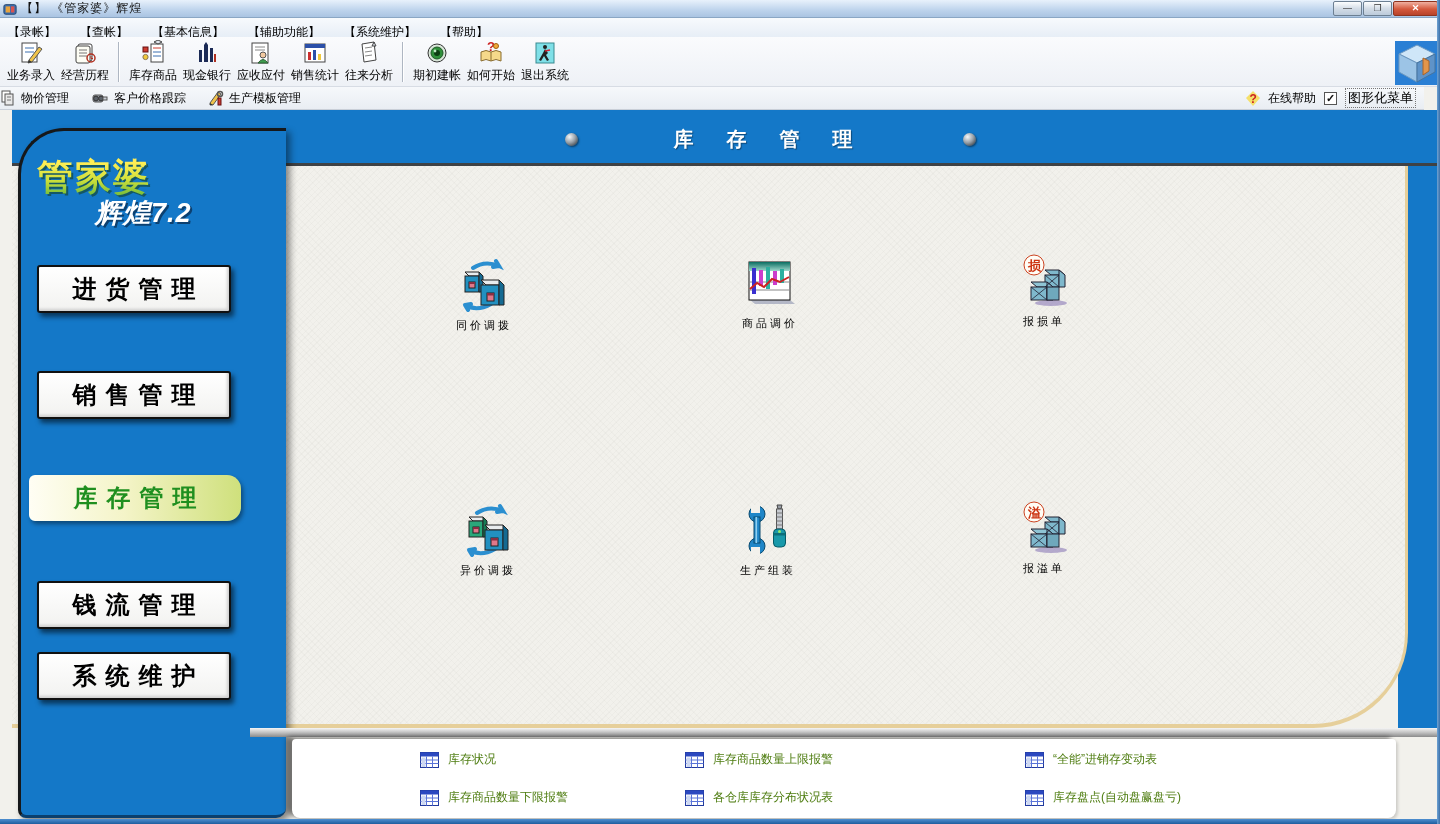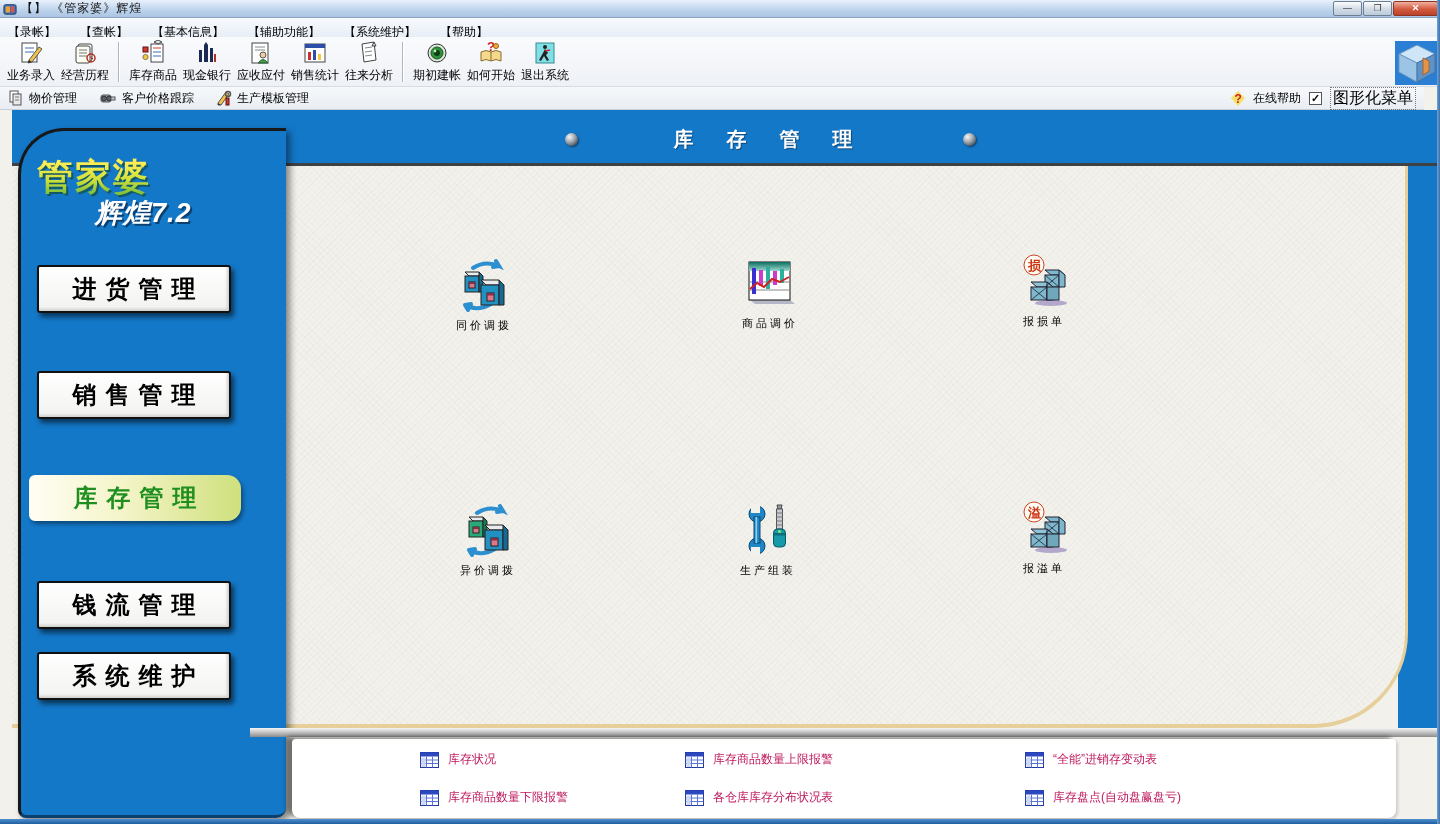--- a/index.html
+++ b/index.html
@@ -34,28 +34,28 @@
   .tb-btn { width:54px; display:flex; flex-direction:column; align-items:center;
     justify-content:flex-end; padding-bottom:1px; cursor:default; }
   .tb-btn svg { width:26px; height:26px; }
   .tb-label { font-size:12px; color:#000; white-space:nowrap; margin-top:1px; }
   .tb-sep { width:2px; margin:3px 6px; border-left:1px solid #aeb6c2; border-right:1px solid #fff; }
   .cube-logo { position:absolute; right:1px; top:41px; width:44px; height:44px; }
 
   
   .toolbar2 { position:absolute; left:0; top:87px; width:1424px; height:23px;
     background:linear-gradient(#f6f8fb,#e9edf3); border-bottom:1px solid #c9cfd8;
-    display:flex; align-items:center; gap:22px; padding-left:8px; font-size:12px; }
+    display:flex; align-items:center; gap:22px; font-size:12px; }
   .tb2-item { display:flex; align-items:center; gap:5px; cursor:default; }
   .tb2-right { position:absolute; right:8px; top:0; height:22px; display:flex;
     align-items:center; gap:8px; }
   .chk { width:13px; height:13px; background:#fff; border:1px solid #555;
     display:flex; align-items:center; justify-content:center;
     font-size:11px; font-weight:bold; color:#111; line-height:1; }
-  .chk-label { border:1px dotted #777; padding:0 2px; font-size:16px; }
+  .chk-label { border:1px dotted #777; padding:0 2px; font-size:13px; }
   .blue-band { position:absolute; left:12px; top:110px; width:1428px; height:56px;
     background:#1478c8; border-bottom:3px solid #3f4245; }
   .blue-right { position:absolute; left:1398px; top:166px; width:42px; height:562px;
     background:#1478c8; }
   .paper-main { position:absolute; left:12px; top:166px; width:1396px; height:562px;
     background:
       repeating-linear-gradient(135deg, rgba(110,110,100,.04) 0 1px, transparent 1px 4px),
       repeating-linear-gradient(45deg, rgba(110,110,100,.03) 0 1px, transparent 1px 5px),
       #f2f1ec;
     border-bottom-right-radius:95px;
@@ -104,21 +104,21 @@
 
   
   .divider { position:absolute; left:250px; top:728px; width:1190px; height:9px;
     background:linear-gradient(#f5f5f5,#bdbdbd 55%,#8b8b8b); }
   .report-panel { position:absolute; left:292px; top:739px; width:1104px; height:79px;
     background:#fff; border-radius:4px 4px 8px 8px;
     box-shadow:-5px -2px 5px rgba(0,0,0,.45), 2px 2px 3px rgba(0,0,0,.15); }
   .report-link { position:absolute; display:flex; align-items:center; gap:9px;
     cursor:pointer; white-space:nowrap; }
   .report-link svg { width:19px; height:16px; }
-  .report-label { font-size:12px; color:#be185d;text-align:center; }
+  .report-label { font-size:12px; color:#4d7c0f;text-align:center; }
 
   .bottom-border { position:absolute; left:0; top:819px; width:1440px; height:5px;
     background:linear-gradient(#4f8fd0,#1e5d9e); }
   .right-border { position:absolute; left:1437px; top:0; width:3px; height:824px;
     background:linear-gradient(90deg,#6fa3d4,#3c70a8); }
 </style>
 </head>
 <body>
 
 <div class="app">

